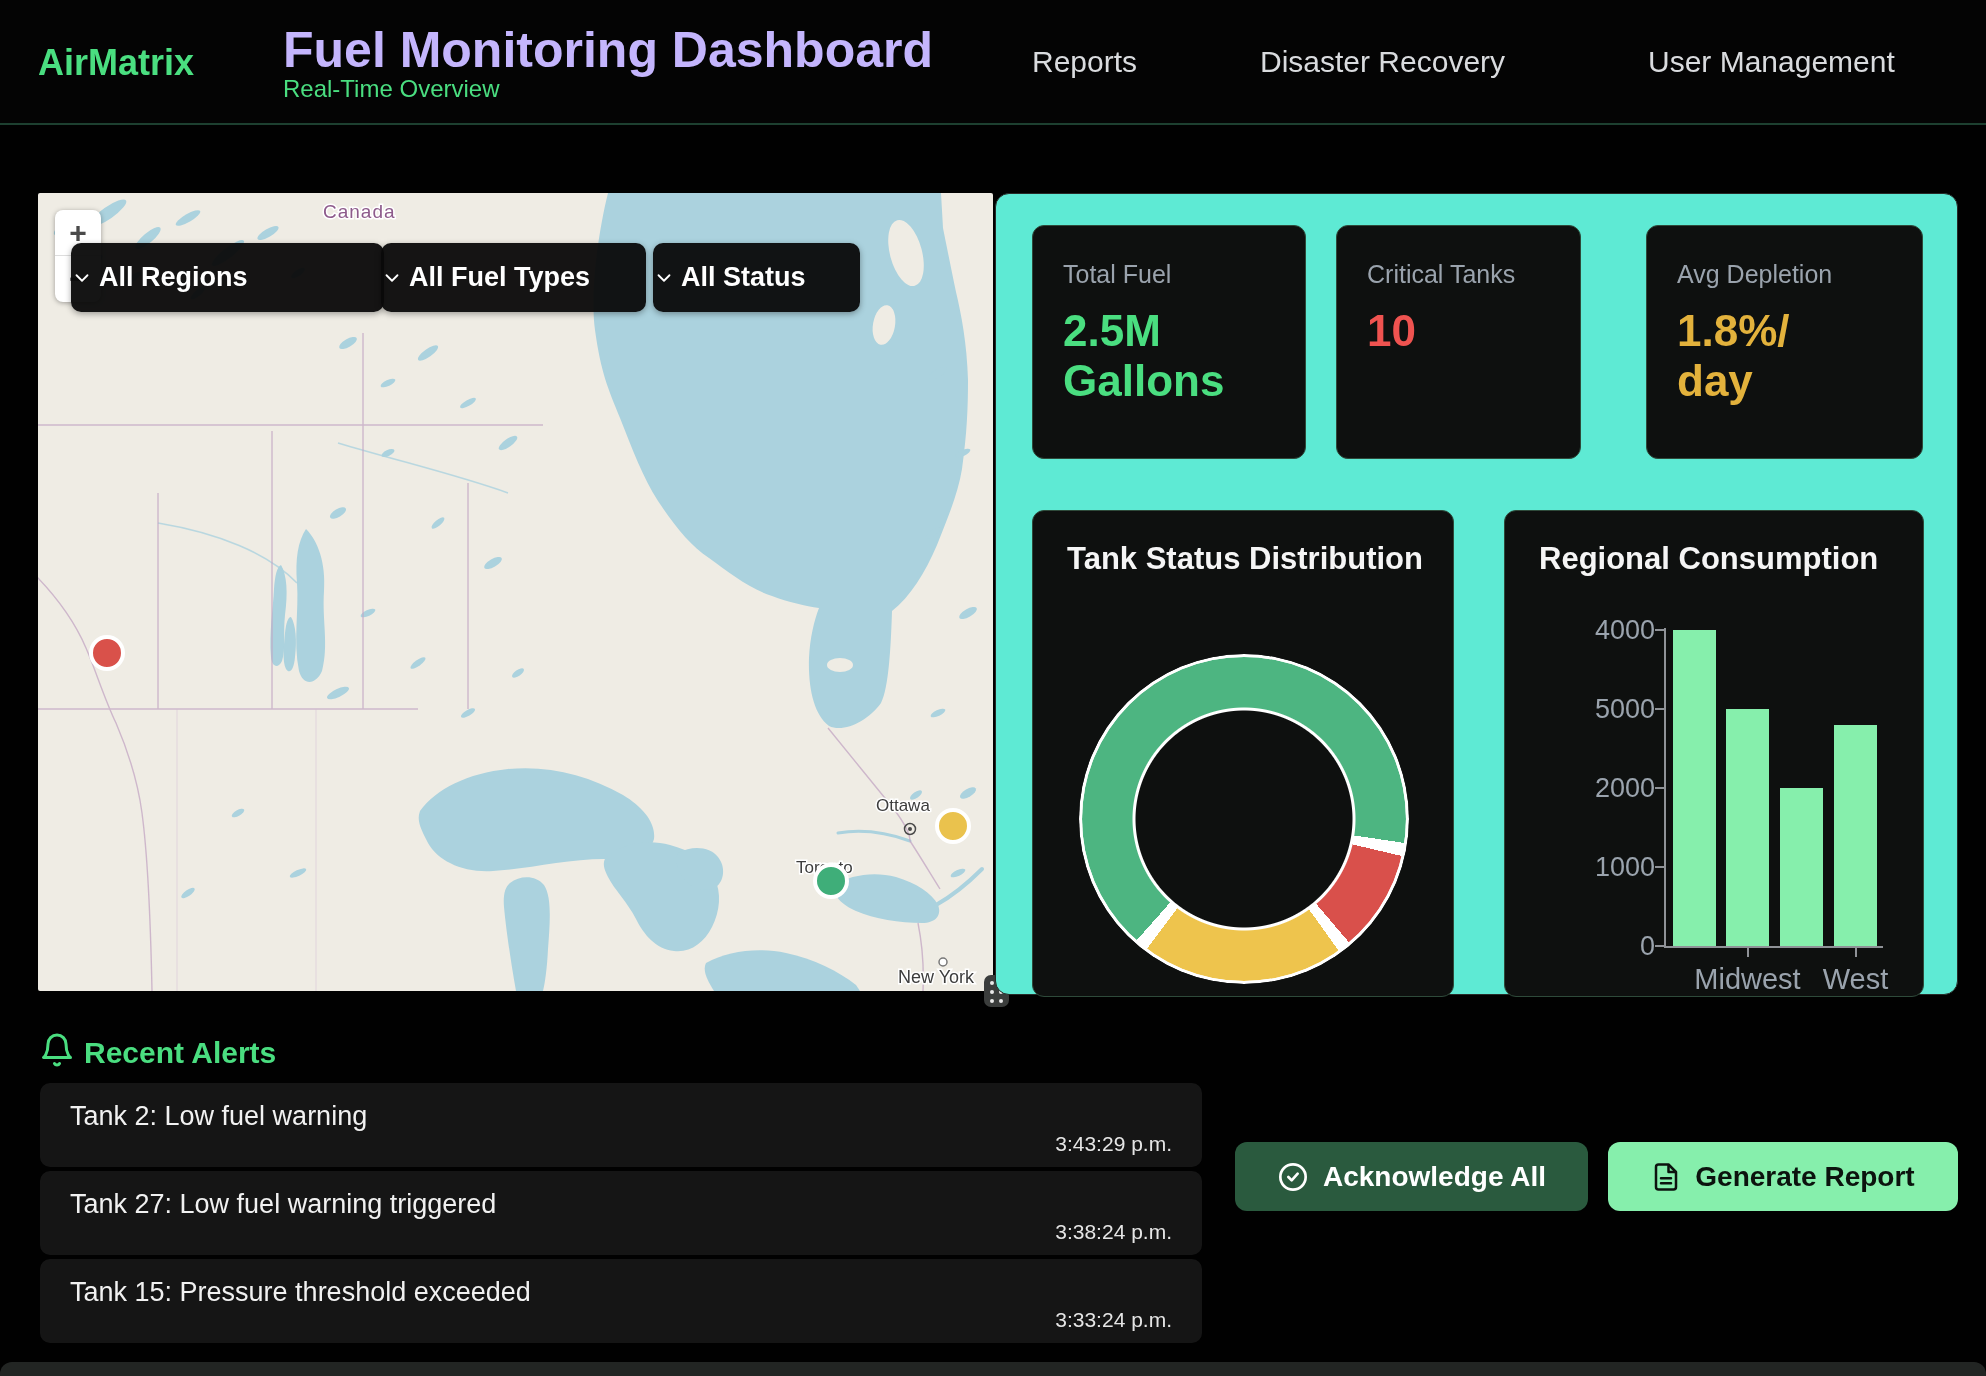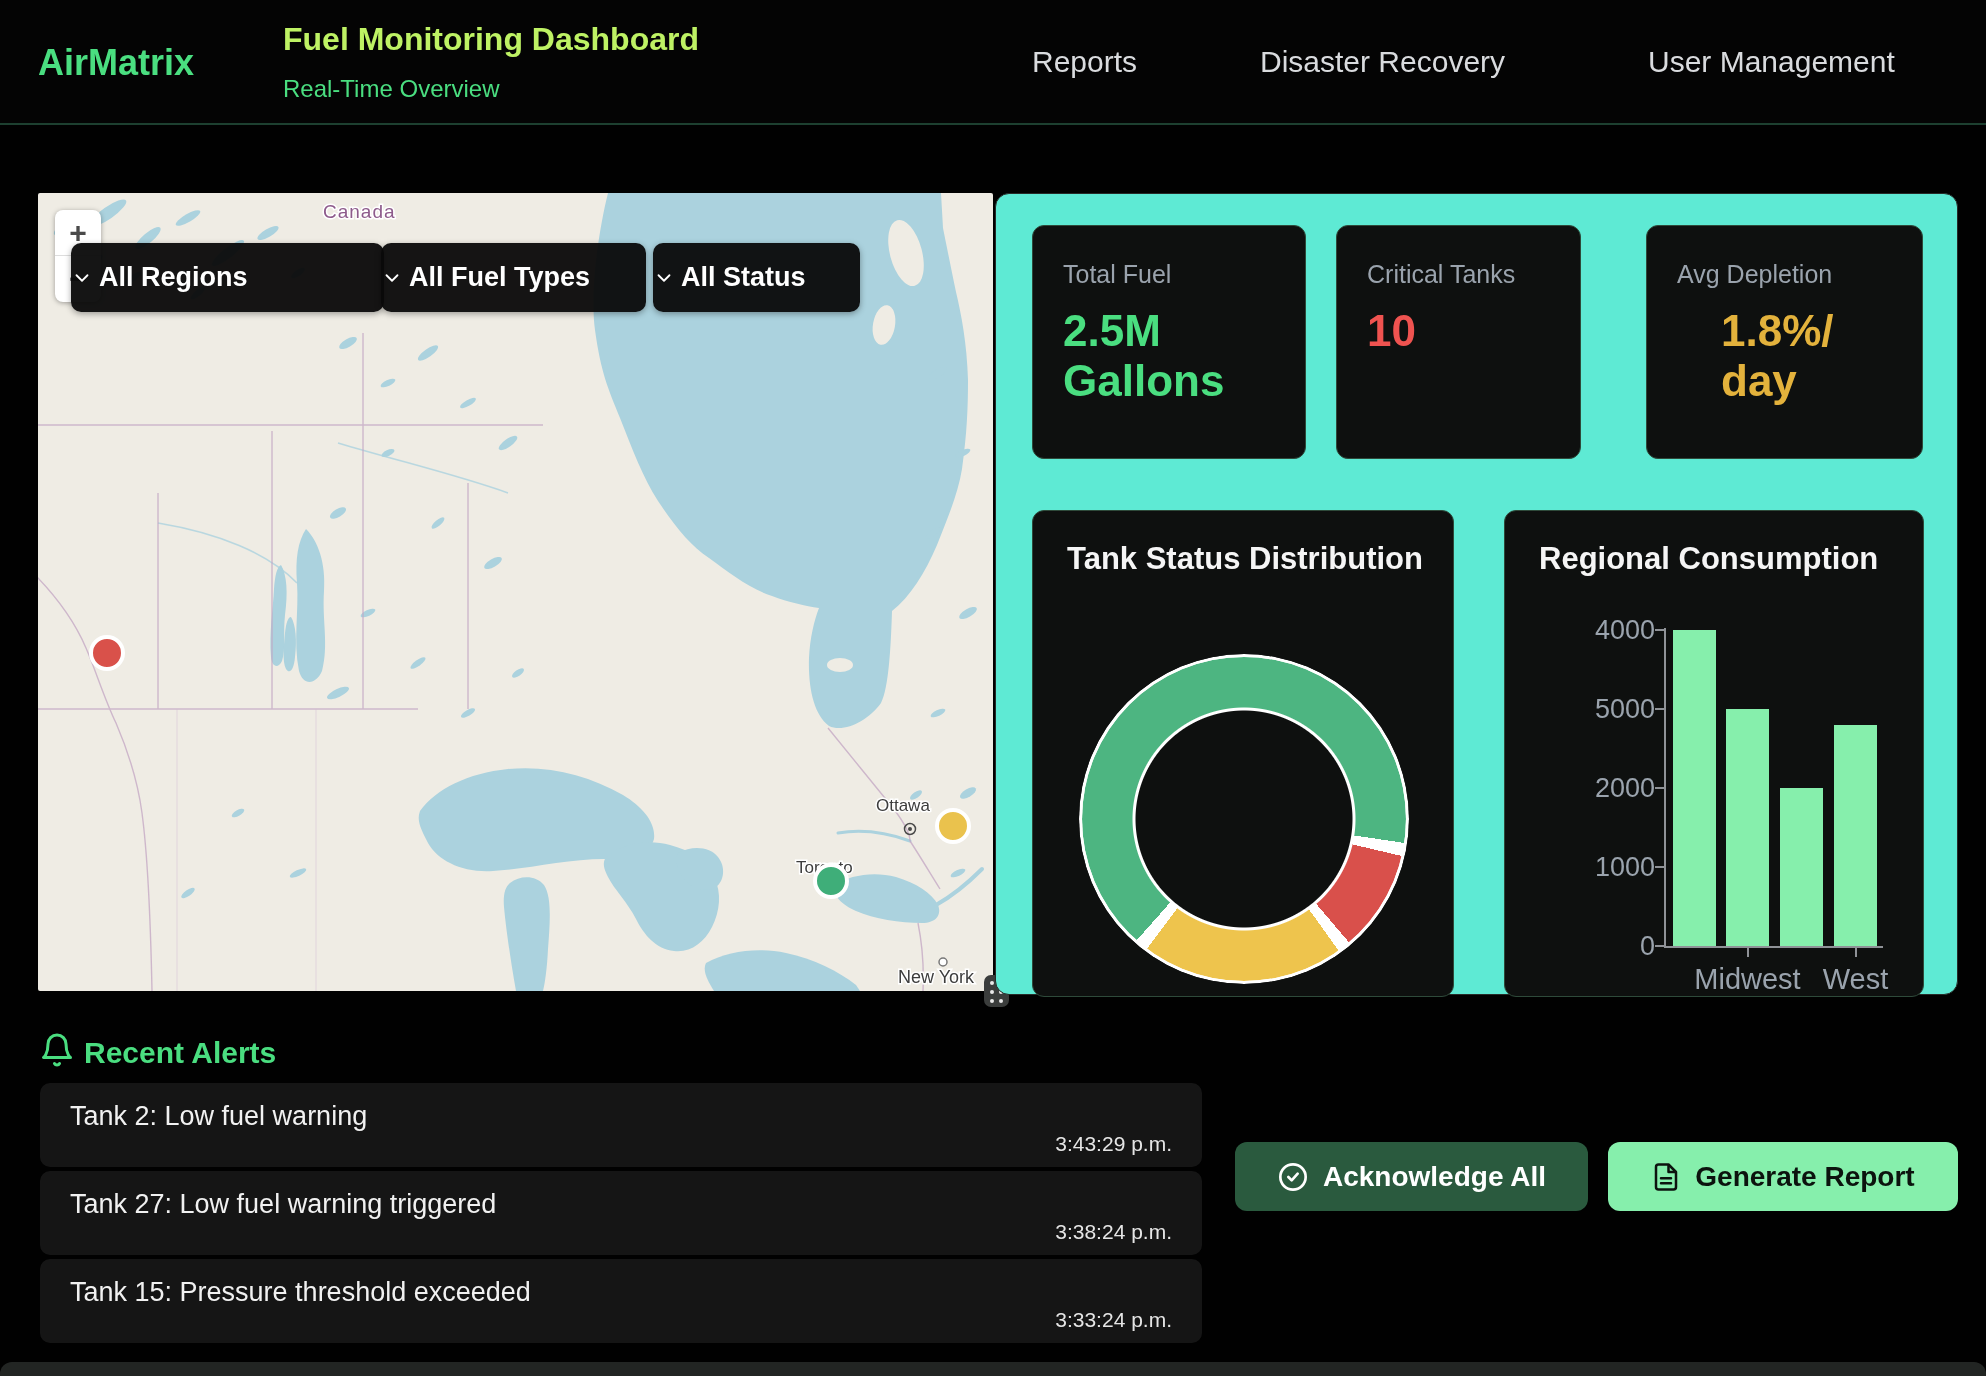--- a/index.html
+++ b/index.html
@@ -2,21 +2,21 @@
 <html><head>
 <meta charset="utf-8">
 <style>
   html,body{margin:0;padding:0;background:#010101;}
   body{position:relative;width:1986px;height:1376px;overflow:hidden;
        font-family:"Liberation Sans","DejaVu Sans",sans-serif;color:#eee;}
   
   .header{position:absolute;left:0;top:0;width:1986px;height:123px;background:#040404;
           border-bottom:2px solid #1d4030;}
   .logo{position:absolute;left:38px;top:42px;font-size:36px;font-weight:700;color:#4ade80;}
-  .page-title{position:absolute;left:283px;top:21px;font-size:32px;font-weight:700;color:#bef264;}
+  .page-title{position:absolute;left:283px;top:21px;font-size:50px;font-weight:700;color:#c4b5fd;}
   .page-subtitle{position:absolute;left:283px;top:75px;font-size:24px;font-weight:500;color:#4ade80;}
   .nav-item{position:absolute;top:45px;font-size:30px;color:#d9dbde;cursor:pointer;}
   .nav-reports{left:1032px;} .nav-dr{left:1260px;} .nav-um{left:1648px;}
   
   .map{position:absolute;left:38px;top:193px;width:955px;height:798px;border-radius:2px;
        background:#efece4;overflow:hidden;}
   .map svg{position:absolute;left:0;top:0;}
   .zoomctl{position:absolute;left:17px;top:17px;width:46px;height:92px;background:#fff;
            border-radius:8px;box-shadow:0 1px 5px rgba(0,0,0,.35);z-index:1;overflow:hidden;}
   .zoomctl .zbtn{width:46px;height:45px;text-align:center;line-height:45px;font-size:30px;
@@ -254,21 +254,21 @@
   <div class="kpi kpi2">
     <div class="kpi-label">Critical Tanks</div>
     <div class="kpi-value" style="color:#ef5350;">
       <div>10</div>
       <div></div>
     </div>
   </div>
 
   <div class="kpi kpi3">
     <div class="kpi-label">Avg Depletion</div>
-    <div class="kpi-value" style="color:#e3b23c;margin-left:44px;">
+    <div class="kpi-value" style="color:#e3b23c;">
       <div>1.8%/</div>
       <div>day</div>
     </div>
   </div>
 
   <div class="chart-card cc1">
     <div class="card-title">Tank Status Distribution</div>
     <div class="donut-outline"></div>
     <div class="donut-ring" style="background: conic-gradient(from 221.5deg, rgb(77, 181, 129) 0deg, rgb(77, 181, 129) 237deg, rgb(255, 255, 255) 237deg, rgb(255, 255, 255) 241.7deg, rgb(217, 80, 75) 241.7deg, rgb(217, 80, 75) 278.1deg, rgb(255, 255, 255) 278.1deg, rgb(255, 255, 255) 282.8deg, rgb(238, 196, 77) 282.8deg, rgb(238, 196, 77) 355.3deg, rgb(255, 255, 255) 355.3deg, rgb(255, 255, 255) 360deg);"></div>
   </div>

